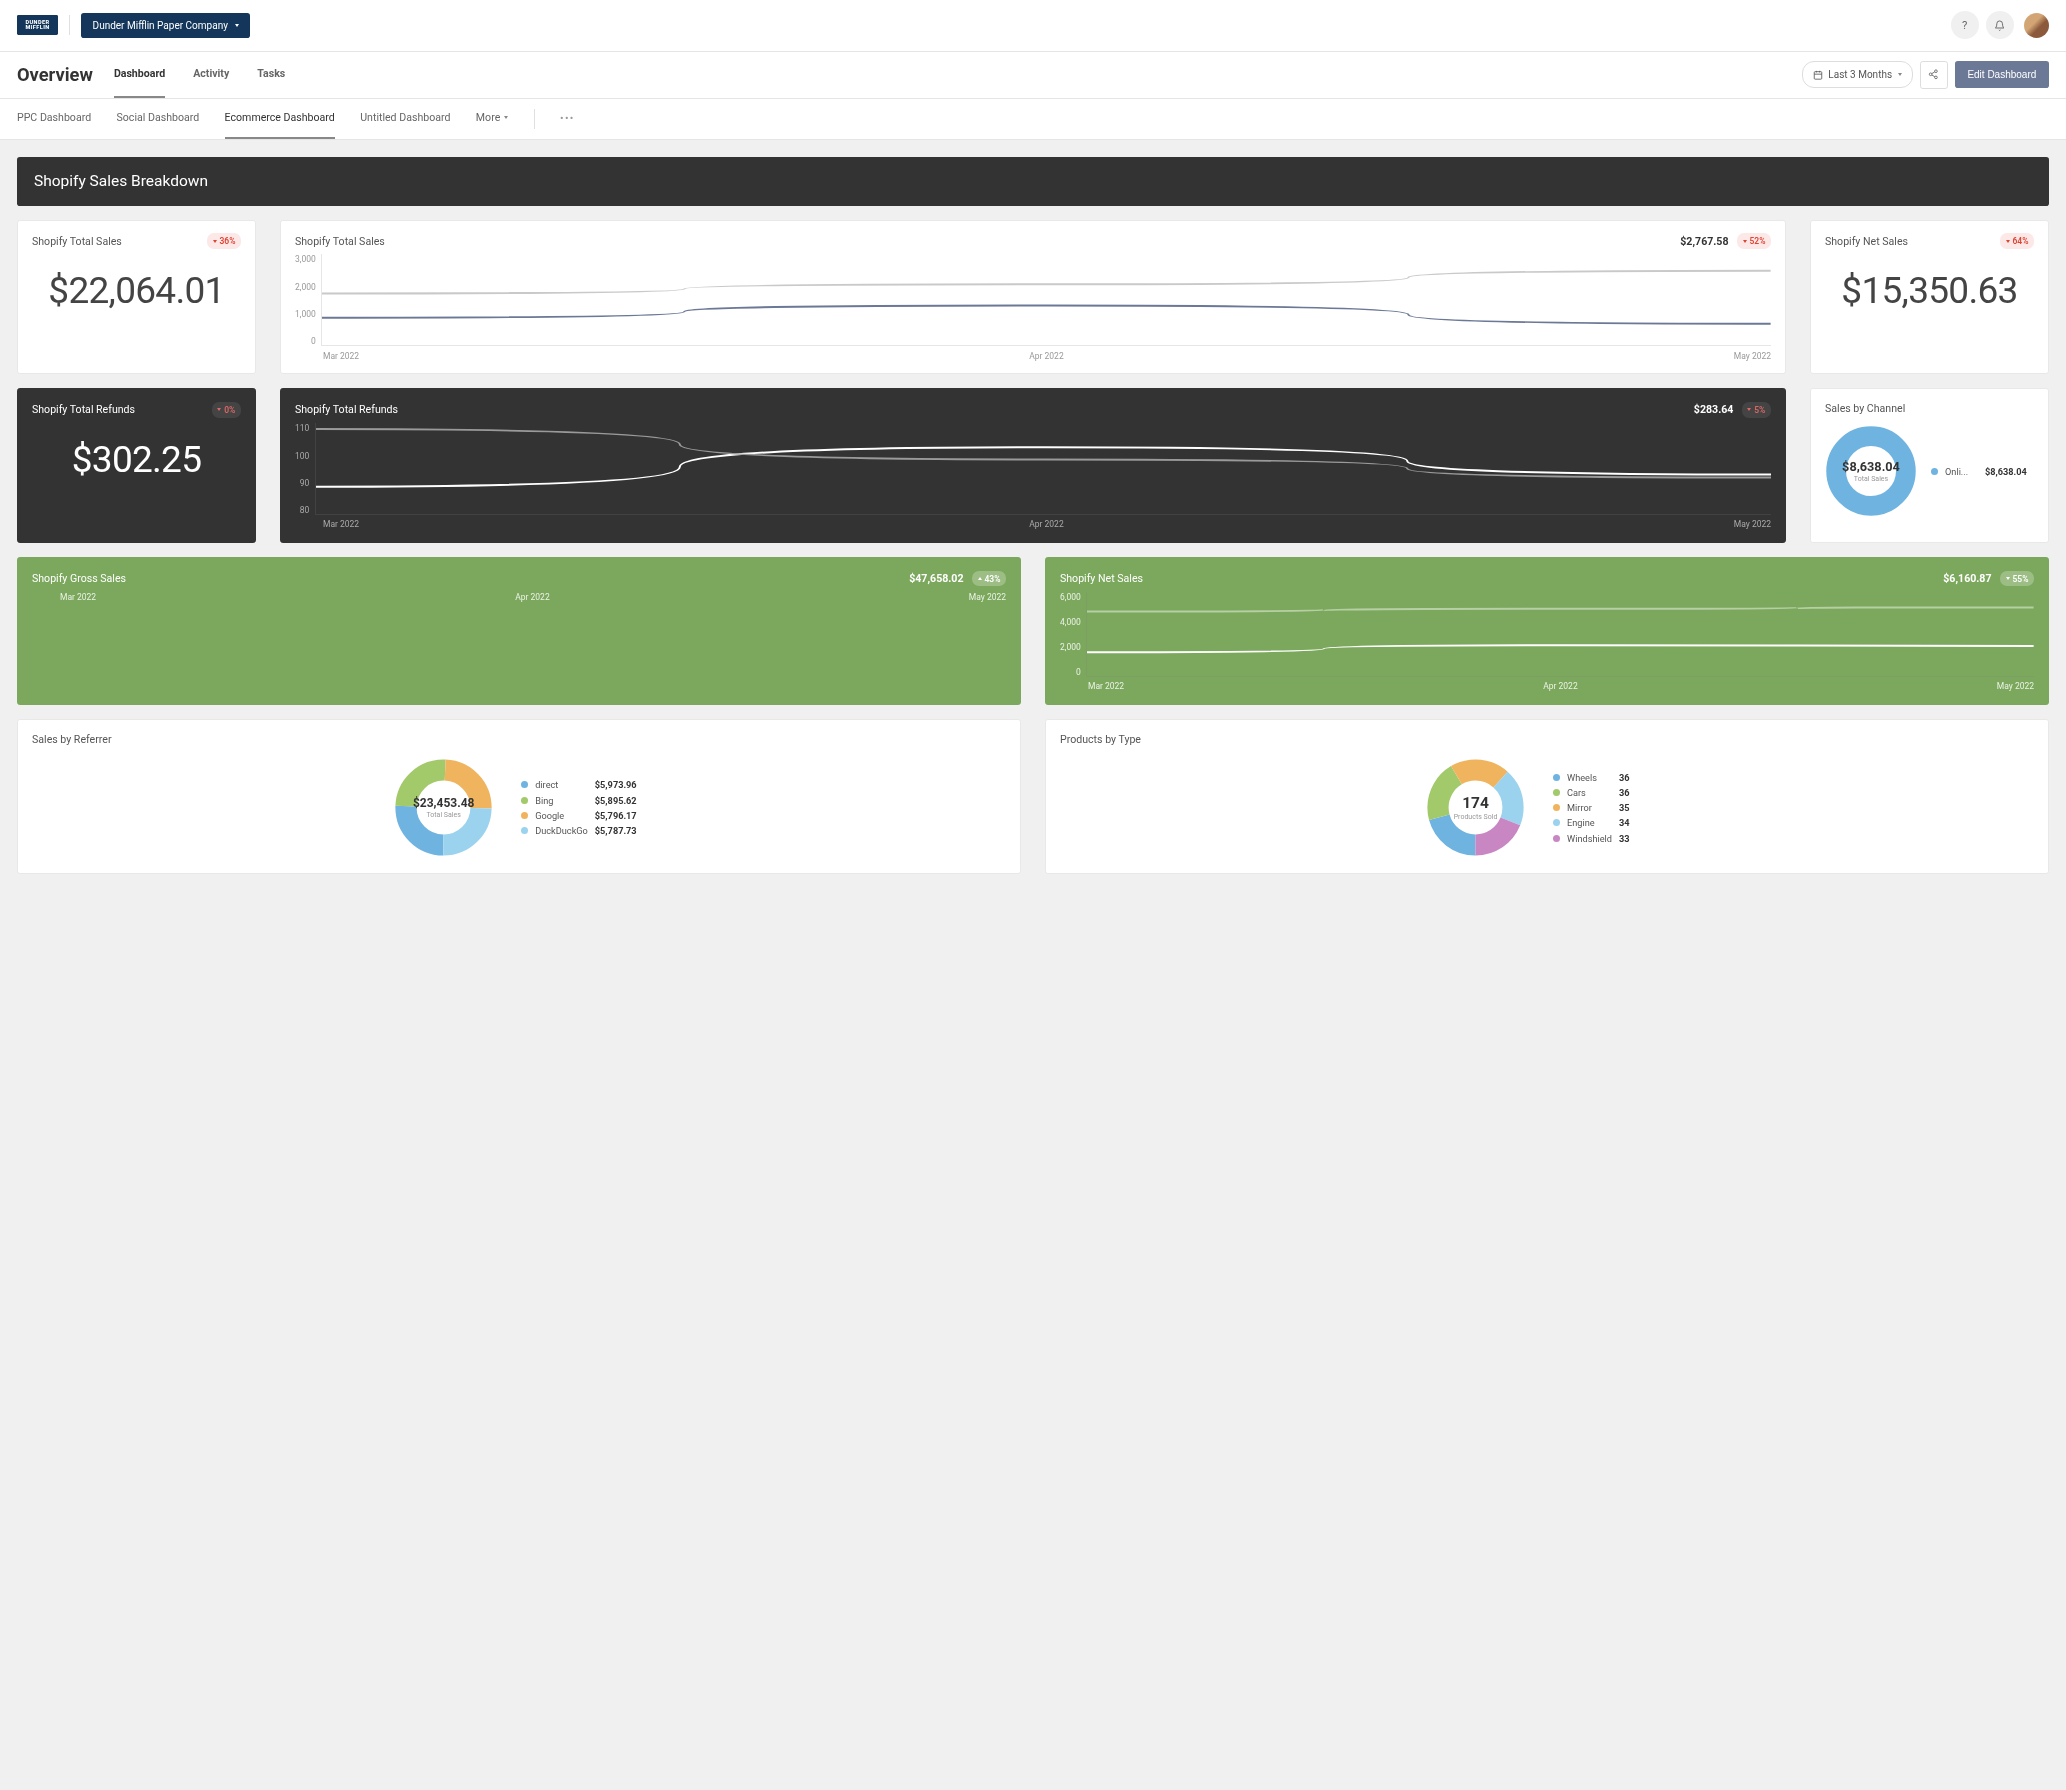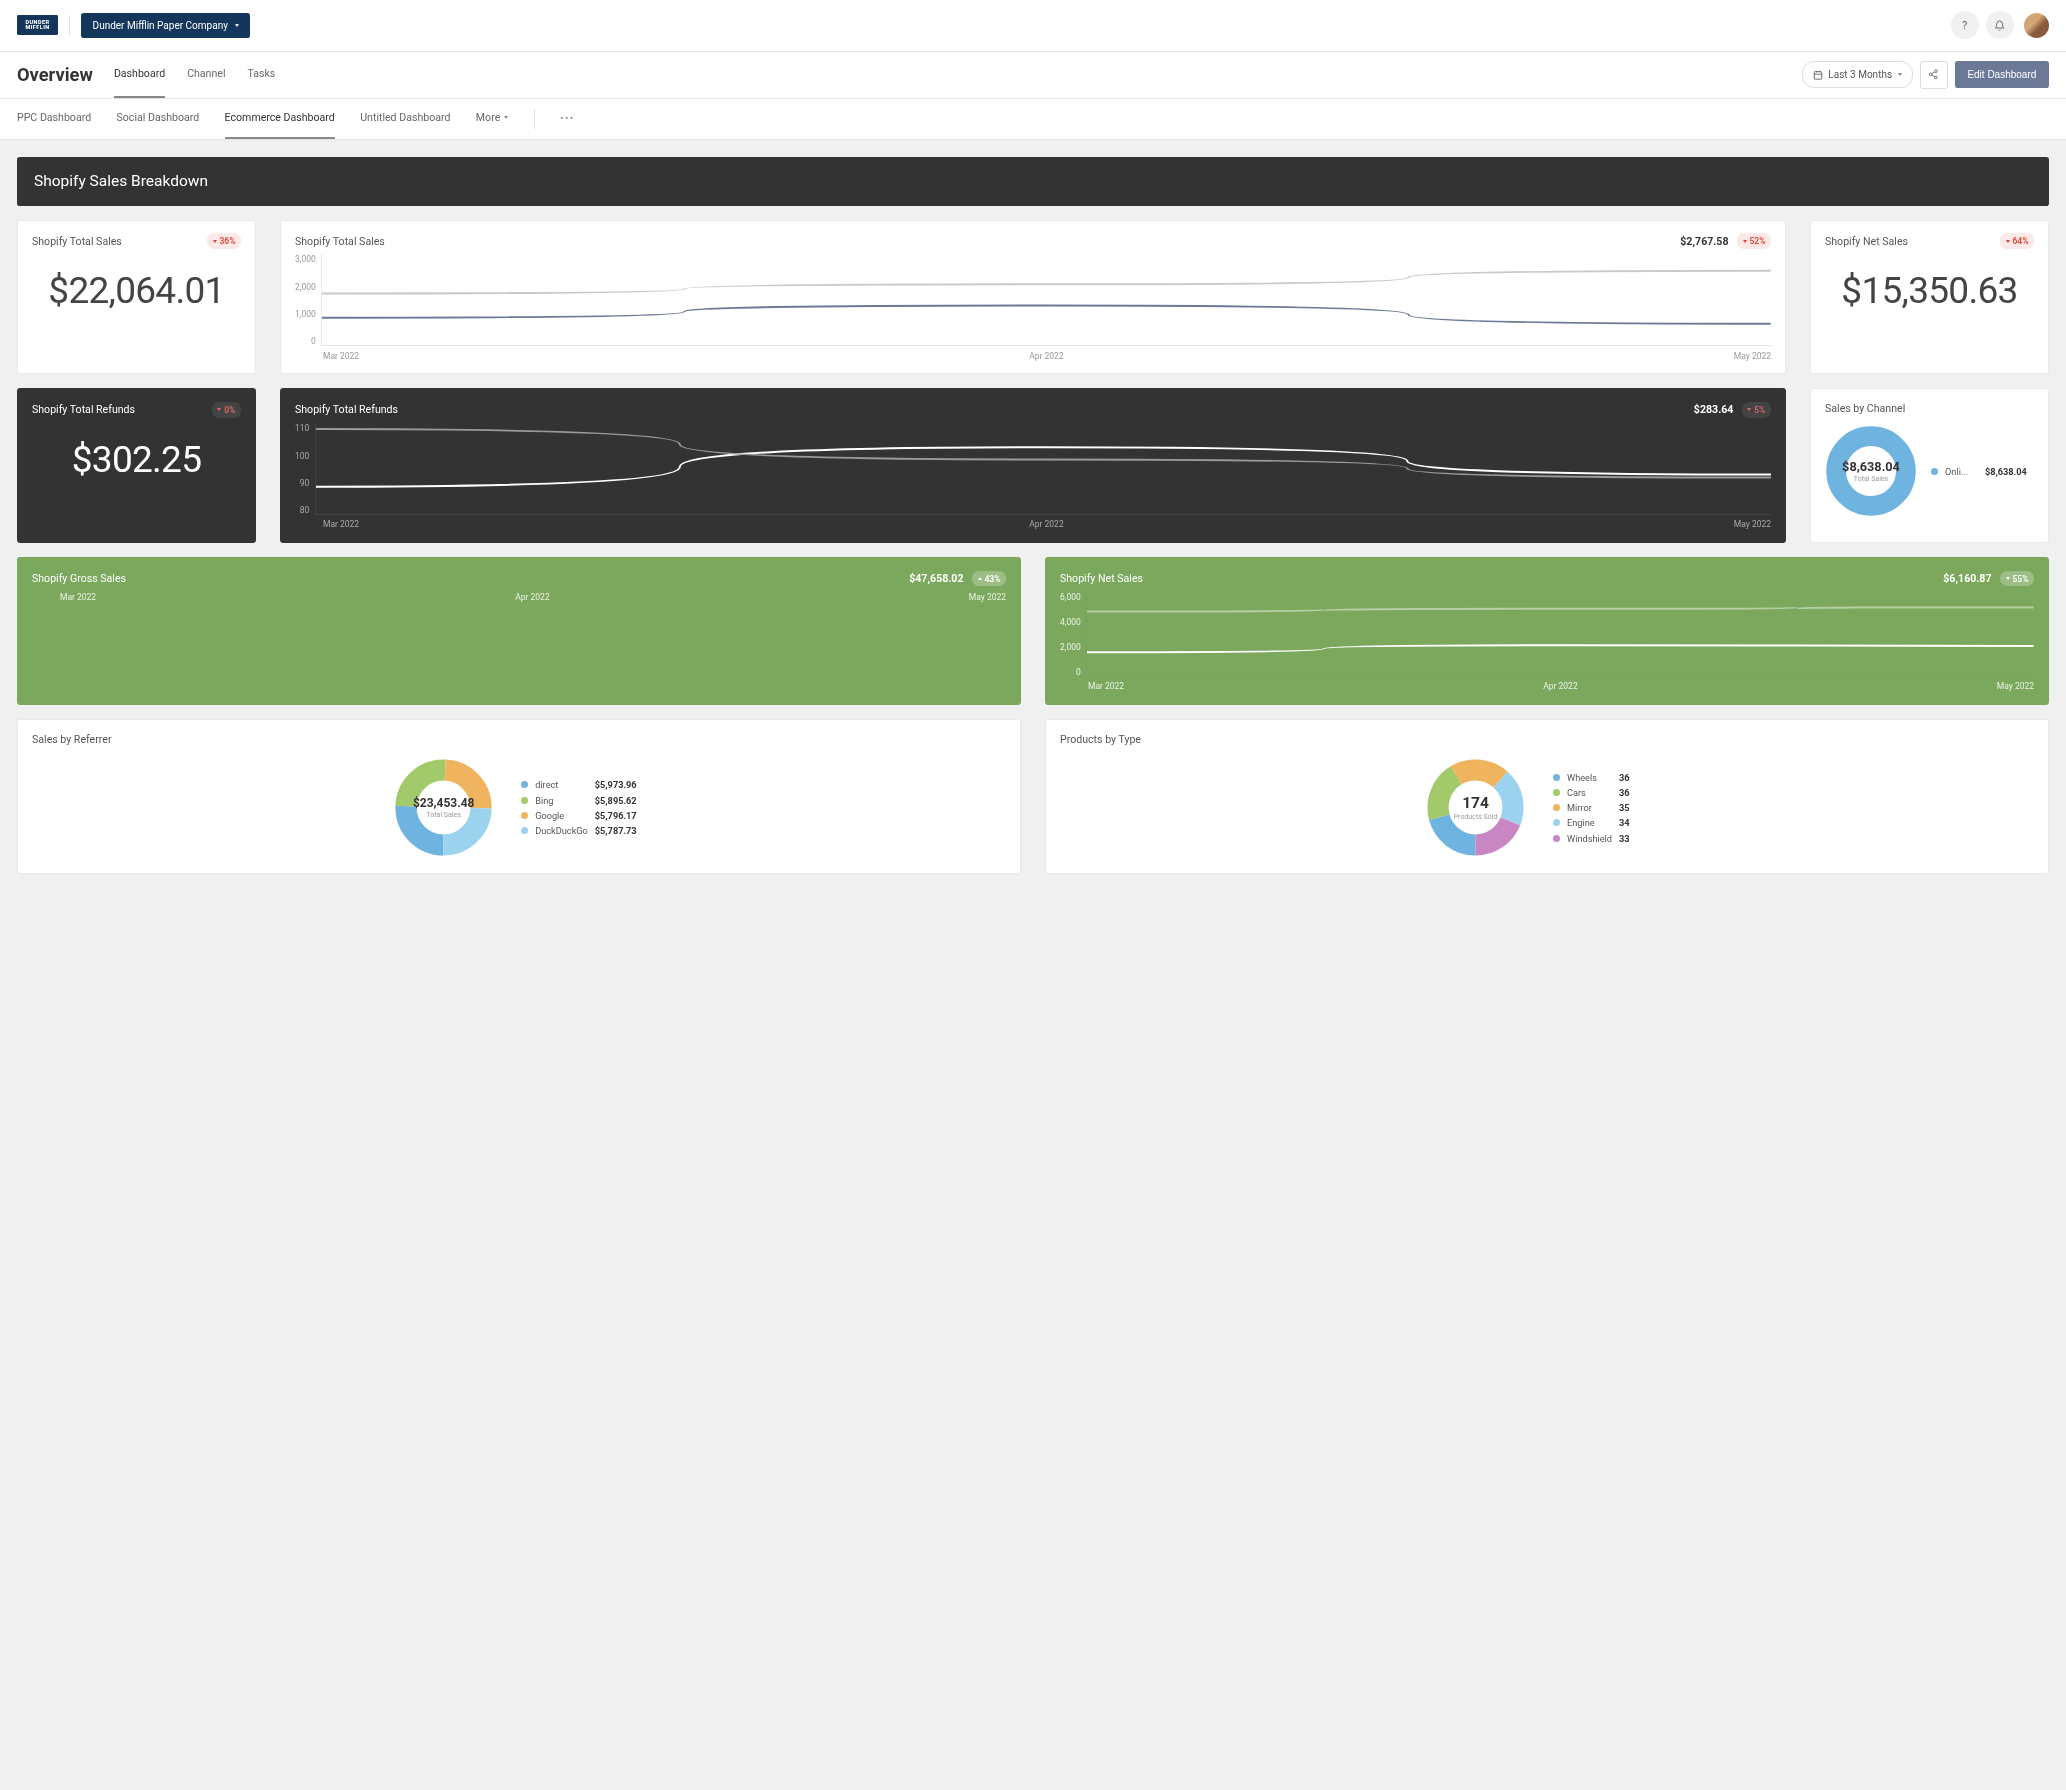--- a/index.html
+++ b/index.html
@@ -10,21 +10,21 @@
 .logo { width: 41px; height: 20px; background: #14365b; color: #fff; font-size: 5.6px; font-weight: 800; display: flex; flex-direction: column; align-items: center; justify-content: center; border-radius: 1.4px; margin-right: 11.3px; line-height: 1; letter-spacing: 0.4px; }
 .vsep { width:0.7px; height:20px; background:#e0e0e0; margin-right:11.3px; }
 .company-select { background: #14365b; color: #fff; padding: 7px 11.3px; border-radius: 2.8px; font-size: 10px; display: flex; align-items: center; gap: 7px; cursor: pointer; }
 .spacer { flex: 1; }
 .icon-btn { width: 28px; height: 28px; border-radius: 50%; background: #f0f0f0; display: flex; align-items: center; justify-content: center; margin-left: 7px; cursor: pointer; color: #666; }
 .avatar { width: 25.4px; height: 25.4px; border-radius: 50%; background: linear-gradient(135deg,#d4a574 40%,#8b5a3c 60%); margin-left: 10px; cursor: pointer; }
 
 
 .subhead { background: #fff; display: flex; align-items: center; padding: 0 17px; border-bottom: 0.7px solid #e5e5e5; height: 47px; }
 .page-title { font-size: 18.3px; font-weight: 700; margin-right: 21px; }
-.subtabs { display: flex; gap: 22px; height: 100%; align-items: stretch; }
+.subtabs { display: flex; gap: 28px; height: 100%; align-items: stretch; font-weight: bold; }
 .subtab { display: flex; align-items: center; font-size: 10.6px; color: #666; cursor: pointer; border-bottom: 2.1px solid transparent; }
 .subtab.active { color: #333; border-bottom-color: #888; }
 .date-btn { border: 0.7px solid #ddd; background: #fff; padding: 7px 10px; border-radius: 12px; font-size: 10px; color: #555; display: flex; align-items: center; gap: 5.6px; cursor: pointer; }
 .sq-btn { border: 0.7px solid #ddd; background: #fff; width: 28px; height: 28px; border-radius: 2.8px; display: flex; align-items: center; justify-content: center; margin-left: 7px; cursor: pointer; color: #666; }
 .primary-btn { background: #6b7896; color: #fff; padding: 7.8px 12.7px; border-radius: 2.8px; font-size: 10px; margin-left: 7px; cursor: pointer; border: none; text-align: right; }
 
 
 .dashtabs { background: #fff; display: flex; align-items: center; padding: 0 17px; border-bottom: 0.7px solid #e5e5e5; height: 41px; gap: 25.4px; font-size: 10.6px; color: #666; }
 .dashtab { cursor: pointer; height: 100%; display: flex; align-items: center; border-bottom: 2.1px solid transparent; }
 .dashtab.active { border-bottom-color: #888; color: #333; }
@@ -105,21 +105,21 @@
         <path d="M13.7 21a2 2 0 0 1-3.4 0"></path>
       </svg>
   </div>
   <div class="avatar"></div>
 </div>
 
 <div class="subhead">
   <div class="page-title">Overview</div>
   <div class="subtabs">
     <div class="subtab active">Dashboard</div>
-    <div class="subtab">Channel</div>
+    <div class="subtab">Activity</div>
     <div class="subtab">Tasks</div>
   </div>
   <div class="spacer"></div>
   <div class="date-btn">
     <svg width="10" height="10" viewBox="0 0 24 24" fill="none" stroke="currentColor" stroke-width="2">
         <rect x="3" y="4" width="18" height="18" rx="2"></rect>
         <line x1="16" y1="2" x2="16" y2="6"></line>
         <line x1="8" y1="2" x2="8" y2="6"></line>
         <line x1="3" y1="10" x2="21" y2="10"></line>
       </svg>

